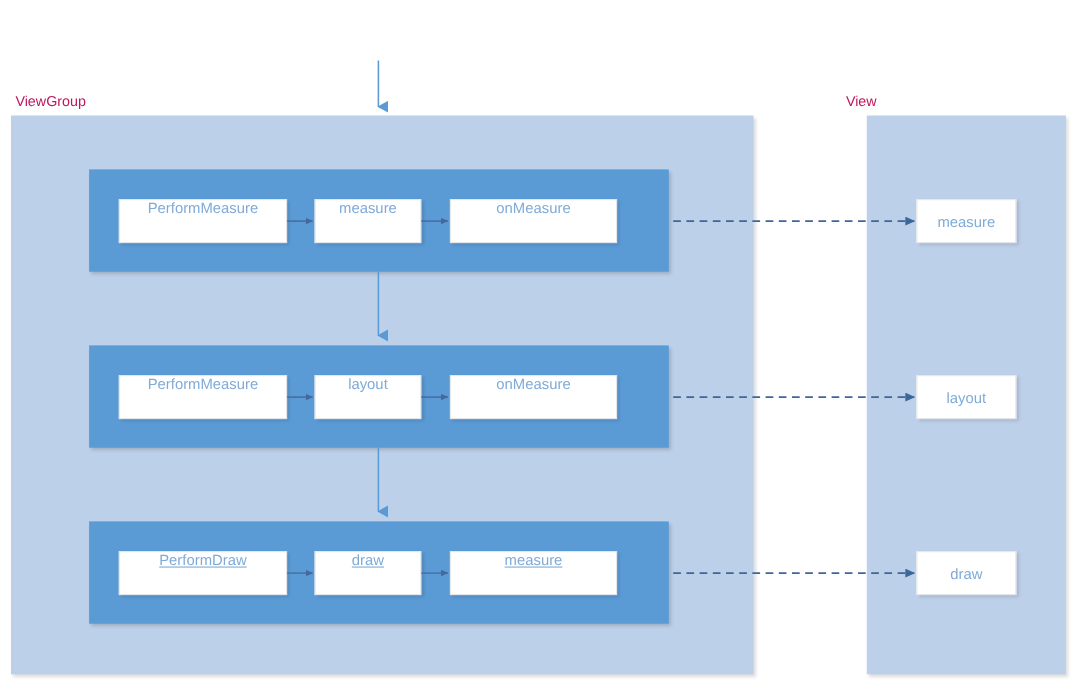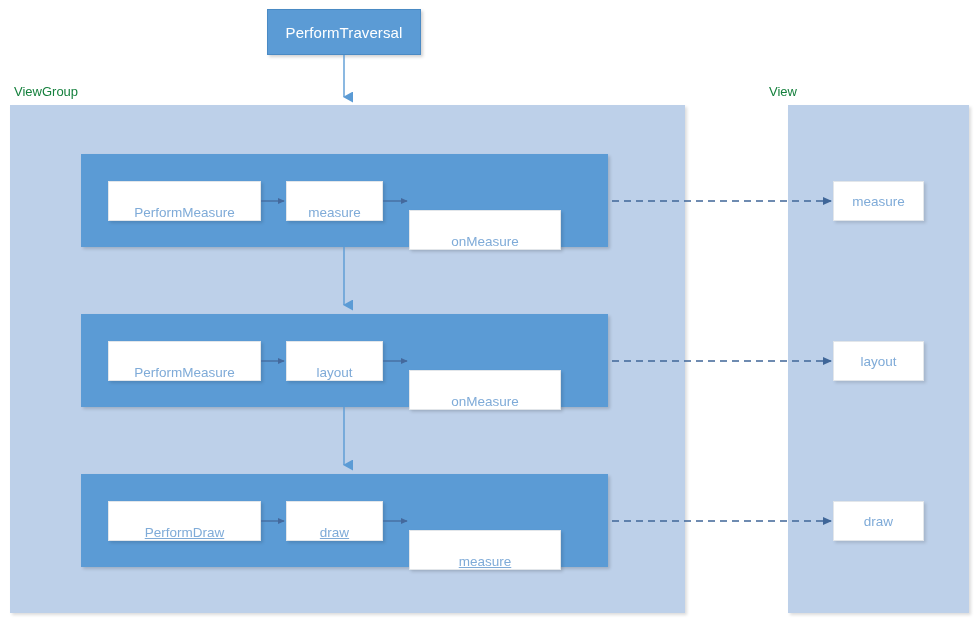--- a/index.html
+++ b/index.html
@@ -54,21 +54,21 @@
   }
   .panel-view {
     left: 788px;
     top: 105px;
     width: 181px;
     height: 508px;
   }
   .panel-label {
     position: absolute;
     font-size: 13px;
-    color: #15803d;
+    color: #be185d;
     white-space: nowrap;
   }
   .label-viewgroup { left: 14px; top: 84px; }
   .label-view { left: 769px; top: 84px; }
 
   
   .band {
     position: absolute;
     left: 81px;
     width: 527px;
@@ -81,30 +81,30 @@
   .band-3 { top: 474px; }
 
   
   .step {
     position: absolute;
     height: 40px;
     background: #ffffff;
     border: 1px solid #e2e6ea;
     box-shadow: 2px 2px 3px rgba(0,0,0,0.13);
     display: flex;
-    align-items: flex-end;
+    align-items: flex-start;
     justify-content: center;
     color: #7fabd8;
     font-size: 13.5px;
     box-sizing: border-box;
     white-space: nowrap;
   }
   .step-a { left: 108px; width: 153px; }
   .step-b { left: 286px; width: 97px; }
-  .step-c { left: 409px; width: 152px; margin-top: 29px; }
+  .step-c { left: 409px; width: 152px; }
 
   .row-1 .step { top: 181px; }
   .row-2 .step { top: 341px; }
   .row-3 .step { top: 501px; text-decoration: underline; }
 
   
   .view-box {
     position: absolute;
     left: 833px;
     width: 91px;
@@ -132,23 +132,20 @@
     width: 979px;
     height: 623px;
     pointer-events: none;
   }
 </style>
 </head>
 <body>
 
 <div id="canvas">
 
-  <div class="root-node">
-    <span>PerformTraversal</span>
-  </div>
 
   <div class="panel-label label-viewgroup">ViewGroup</div>
   <div class="panel-label label-view">View</div>
 
   <div class="panel panel-viewgroup"></div>
   <div class="panel panel-view"></div>
 
   <div class="band band-1"></div>
   <div class="row-1">
     <div class="step step-a">

